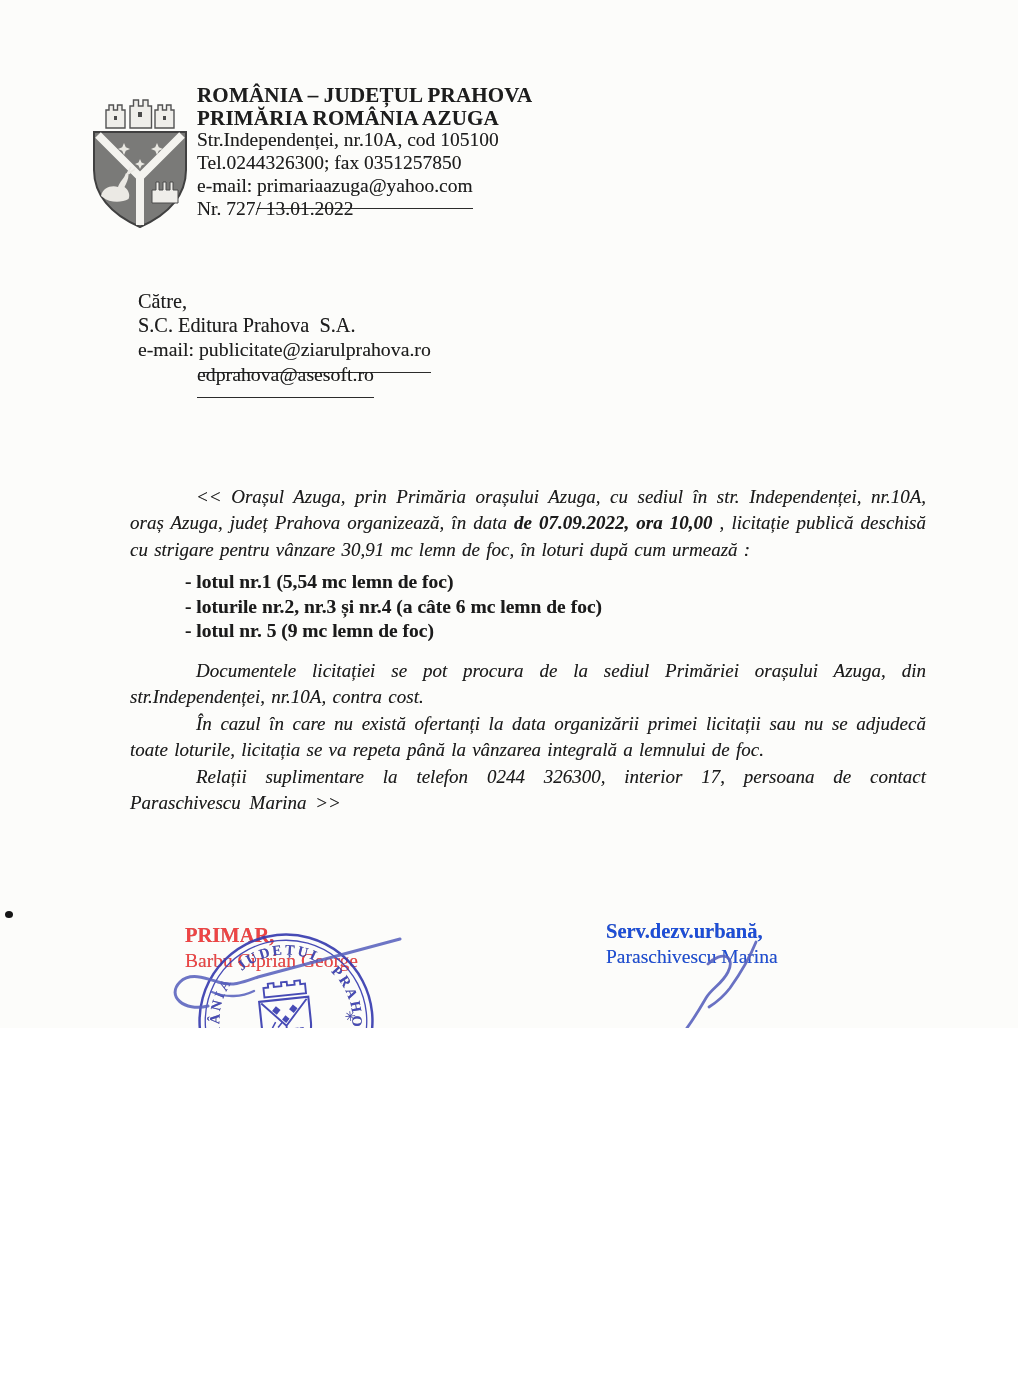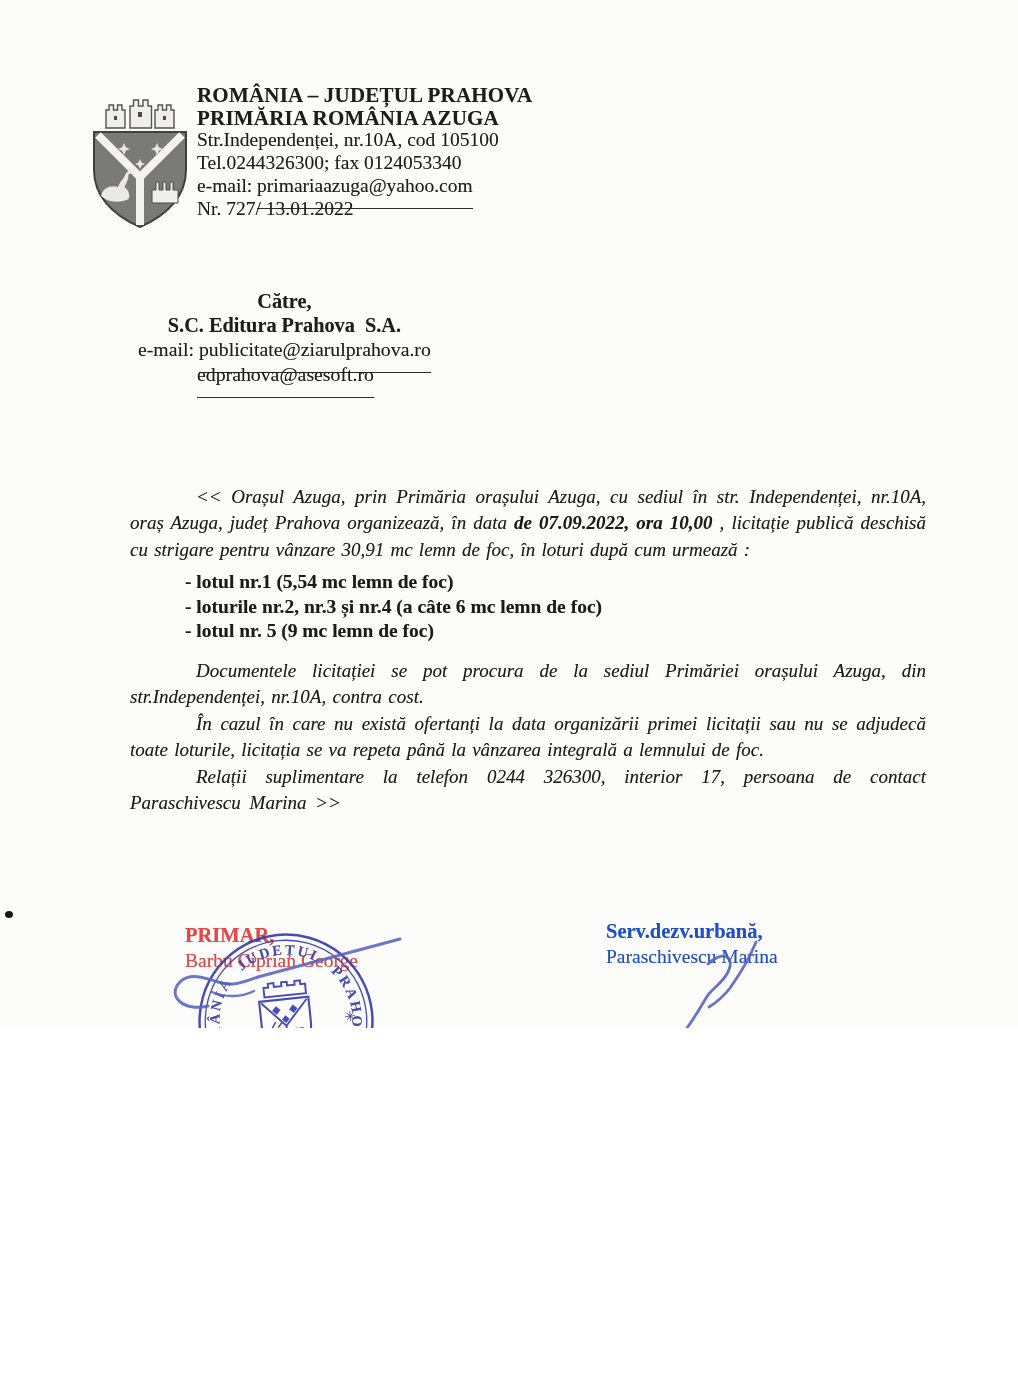--- a/index.html
+++ b/index.html
@@ -12,21 +12,21 @@
   }
 
   
   .coat { position:absolute; left:84px; top:86px; width:112px; height:146px; }
   .lh-text { position:absolute; left:197px; top:84px; line-height:22.7px; font-size:19.5px; color:#1d1d1d; }
   .lh-text .b1 { font-weight:bold; font-size:21px; letter-spacing:.2px; }
   .u { border-bottom:1.6px solid #2b2b2b; padding-bottom:12px; }
 
   
   .recipient { position:absolute; left:138px; top:289px; font-size:19.8px; line-height:24.2px; color:#1d1d1d; }
-  .recipient .bold { font-weight:bold; font-size:20.3px;text-align:center; }
+  .recipient .bold { font-weight:normal; font-size:20.3px; }
   .pre { white-space:pre; }
   .email2 { padding-left:59px; }
 
   
   .bodytext {
     position:absolute; left:130px; top:484px; width:796px;
     font-size:19px; font-style:italic; line-height:26.4px;
     text-align:justify; color:#1b1b1b; word-spacing:1.5px;
   }
   .bodytext p { text-indent:66px; }
@@ -77,21 +77,21 @@
       <path d="M 17,110 c 2,-9 11,-11 17,-9 c 2,-6 6,-8 8,-14 l 2.5,2 c 0,4 -2,8 -4,12 c 4,3 6,8 4,12 c -7,4 -19,4 -26,-2 z" fill="#ebe9e4"></path>
       <path d="M 42,90 l 5,-9 M 44,88 l 7,-5" stroke="#ebe9e4" stroke-width="1.6" fill="none"></path>
     </g>
     <path d="M 68,117 v-13 h4 v-8 h3 v8 h4 v-8 h3 v8 h4 v-8 h3 v8 h5 v13 z" fill="#efeeea" stroke="#4a4a4a" stroke-width="1"></path>
   </svg>
 
   <div class="lh-text">
     <div class="b1">ROMÂNIA – JUDEȚUL PRAHOVA</div>
     <div class="b1">PRIMĂRIA ROMÂNIA AZUGA</div>
     <div>Str.Independenței, nr.10A, cod 105100</div>
-    <div>Tel.0244326300; fax 0124053340</div>
+    <div>Tel.0244326300; fax 0351257850</div>
     <div><span>e-mail: </span><span class="u">primariaazuga@yahoo.com</span></div>
     <div>Nr. 727/ 13.01.2022</div>
   </div>
 
   <div class="recipient">
     <div class="bold">Către,</div>
     <div class="bold pre">S.C. Editura Prahova  S.A.</div>
     <div><span>e-mail: </span><span class="u">publicitate@ziarulprahova.ro</span></div>
     <div class="email2"><span class="u">edprahova@asesoft.ro</span></div>
   </div>

